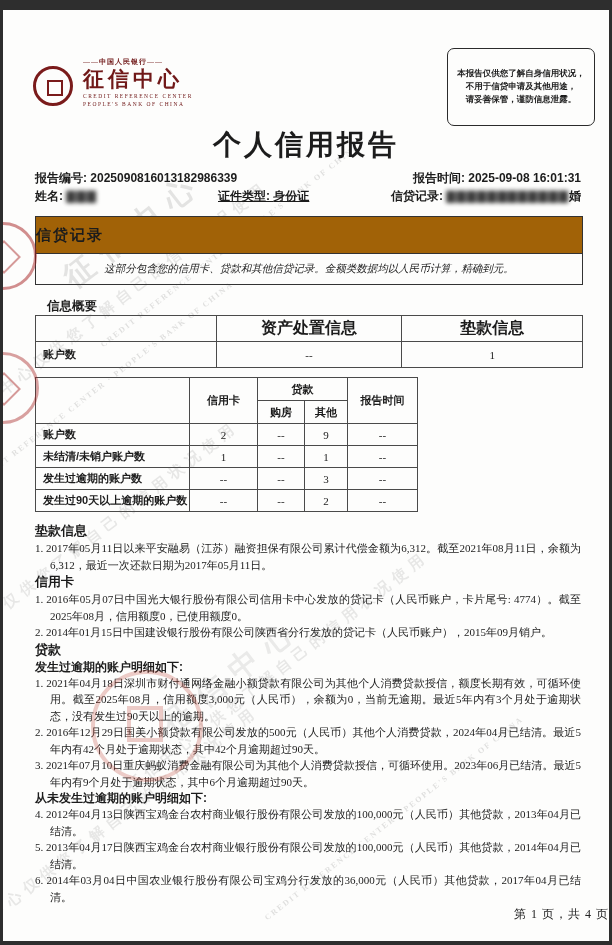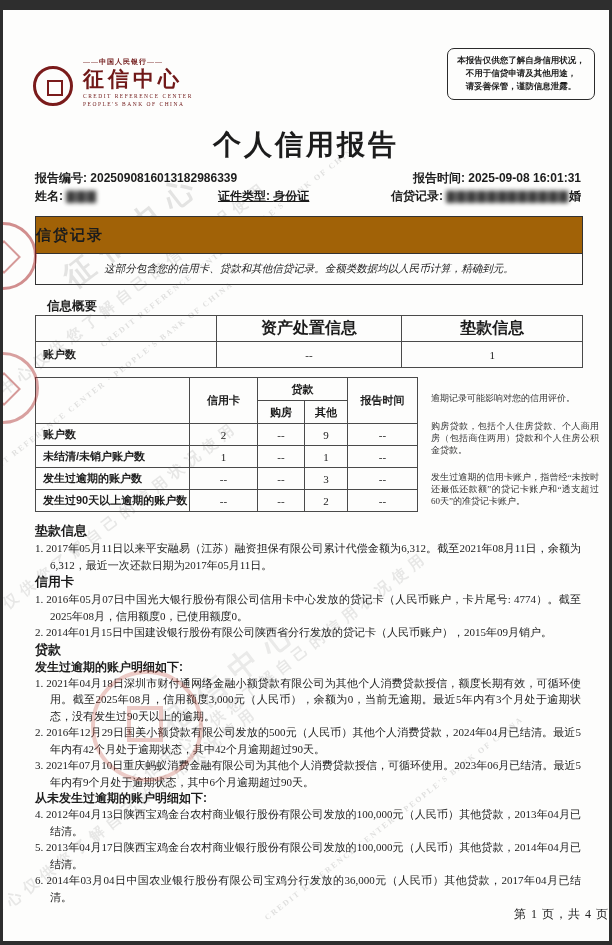--- a/index.html
+++ b/index.html
@@ -41,21 +41,21 @@
   .logo-seal::before {
     content:""; position:absolute; left:11px; top:11px; width:12px; height:12px;
     border:2.5px solid #7a1b1b;
   }
   .logo-text { position:absolute; left:80px; top:49px; color:#701818; line-height:1.1; }
   .logo-text .l1 { font-size:7px;  font-weight:bold; letter-spacing:1px; }
   .logo-text .l2 { font-size:21px; font-weight:bold; letter-spacing:4px; margin-top:1px; }
   .logo-text .l3 { font-size:5.5px; letter-spacing:1.5px; margin-top:2px; }
   .notice {
     position:absolute; right:14px; top:38px; width:148px; box-sizing:border-box;
-    border:1.5px solid #2b2b2b; border-radius:7px; padding:5px 6px;
+    border:1.5px solid #2b2b2b; border-radius:7px; padding:18px 6px;
     font-size:8.5px; font-weight:bold; line-height:1.55; text-align:center;
   }
   .doc-title {
     position:absolute; top:116px; left:0; right:0; text-align:center;
     font-family:"Liberation Sans","DejaVu Sans",sans-serif;
     font-size:28px; font-weight:bold; letter-spacing:3px;
   }
   
   .meta {
     position:absolute; top:159px; left:32px; right:28px;
@@ -223,25 +223,20 @@
     <tr>
       <td class="lbl">发生过90天以上逾期的账户数</td>
       <td>--</td>
       <td>--</td>
       <td>2</td>
       <td>--</td>
     </tr>
   </tbody>
     </table>
 
-  <div class="notes">
-    <p>逾期记录可能影响对您的信用评价。</p>
-    <p class="gap">购房贷款，包括个人住房贷款、个人商用房（包括商住两用）贷款和个人住房公积金贷款。</p>
-    <p>发生过逾期的信用卡账户，指曾经“未按时还最低还款额”的贷记卡账户和“透支超过60天”的准贷记卡账户。</p>
-  </div>
 
   <div class="sections">
     <h2>垫款信息</h2>
     <p class="item">1. 2017年05月11日以来平安融易（江苏）融资担保有限公司累计代偿金额为6,312。截至2021年08月11日，余额为6,312，最近一次还款日期为2017年05月11日。</p>
 
     <h2 class="mt-cc">信用卡</h2>
     <p class="item">1. 2016年05月07日中国光大银行股份有限公司信用卡中心发放的贷记卡（人民币账户，卡片尾号: 4774）。截至2025年08月，信用额度0，已使用额度0。</p>
     <p class="item">2. 2014年01月15日中国建设银行股份有限公司陕西省分行发放的贷记卡（人民币账户），2015年09月销户。</p>
 
     <h2 class="mt-loan">贷款</h2>

